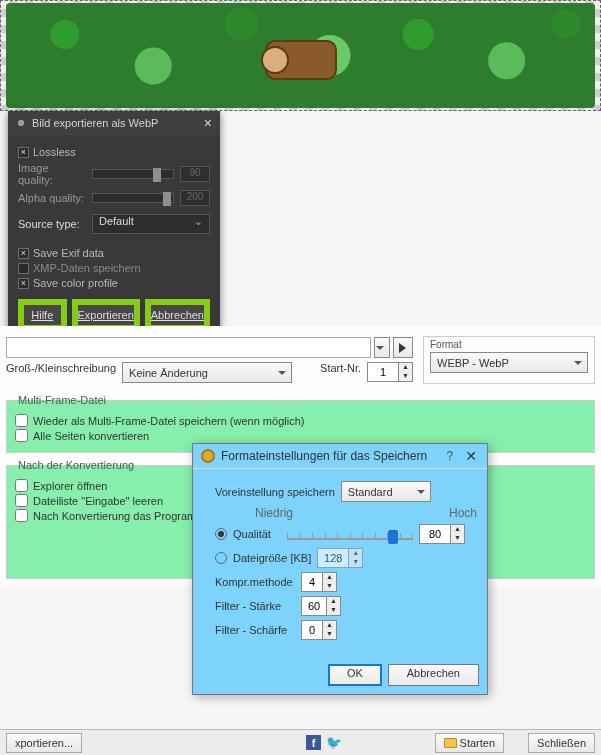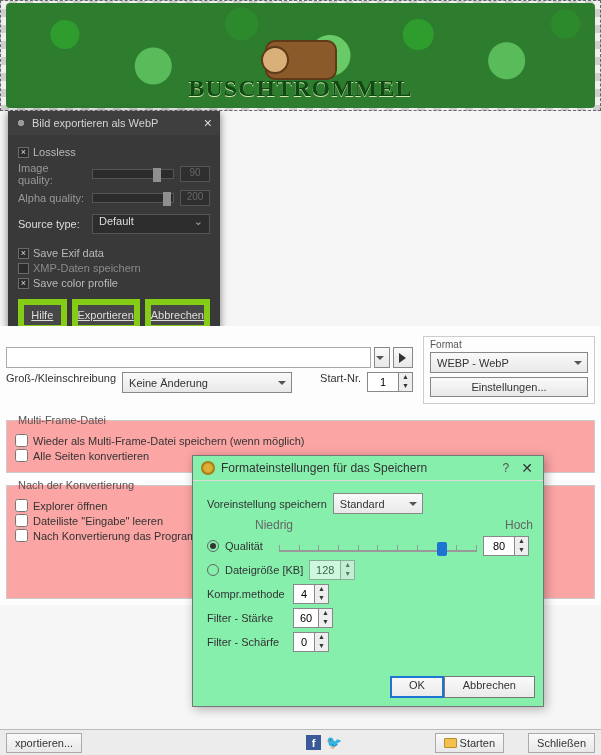--- a/index.html
+++ b/index.html
@@ -40,65 +40,64 @@
   .host { position:absolute; top:326px; left:0; right:0; background:#fdfdfd; }
   .row { display:flex; align-items:center; gap:4px; padding:4px 6px;}
   .text-input { border:1px solid #aaa; height:21px; background:#fff; padding:0 4px;}
   .dropdown { border:1px solid #888; height:21px; background:linear-gradient(#fafafa,#e8e8e8); padding:0 18px 0 6px; position:relative; display:inline-flex; align-items:center;}
   .dropdown::after{content:"";position:absolute;right:5px;top:8px;border:4px solid transparent;border-top-color:#555;}
   .btn { border:1px solid #888; background:linear-gradient(#fafafa,#e8e8e8); padding:2px 12px; cursor:pointer; height:20px; display:inline-flex; align-items:center; justify-content:center;}
   .spin { display:inline-flex; border:1px solid #888;height:20px;}
   .spin input{border:0;width:30px;text-align:center;font-size:11px;}
   .spin .arrows{width:14px;display:flex;flex-direction:column;border-left:1px solid #888;}
   .spin .arrows span{flex:1;font-size:7px;text-align:center;line-height:8px;background:#eee;cursor:pointer;}
-  fieldset.group { border:1px solid #ccc; margin:6px; padding:6px 8px 8px 8px; font-size:11px; background:#fca5a5;}
+  fieldset.group { border:1px solid #ccc; margin:6px; padding:6px 8px 8px 8px; font-size:11px; background:#86efac;}
   fieldset.group legend { padding:0 3px; color:#555;}
   .chk { display:flex; align-items:center; gap:5px; margin:2px 0;}
   .chk input{width:13px;height:13px;}
   .play{width:20px;height:21px;border:1px solid #888;background:linear-gradient(#fafafa,#e8e8e8);display:flex;align-items:center;justify-content:center;}
   .play::before{content:"";border:5px solid transparent;border-left:7px solid #333;margin-left:3px;}
   .format-wrap{border:1px solid #ccc;padding:2px 6px 6px 6px;margin-left:6px;width:172px;}
   .format-wrap .lbl{font-size:10px;color:#555;}
   
   
-  .modal { position:absolute; top:455px; left:192px; width:352px; background:#86efac; border:1px solid #777; box-shadow:2px 2px 10px rgba(0,0,0,.3); }
+  .modal { position:absolute; top:443px; left:192px; width:296px; background:#7dd3fc; border:1px solid #777; box-shadow:2px 2px 10px rgba(0,0,0,.3); }
   .modal-title { display:flex; align-items:center; padding:4px 8px; border-bottom:1px solid #ddd; font-size:12px;}
   .modal-title .micon{width:14px;height:14px;border-radius:50%;background:radial-gradient(circle,#dcae33 40%,#a67812 60%);margin-right:6px;}
   .modal-title .help{margin-left:auto;margin-right:10px;font-size:12px;color:#555;cursor:pointer;}
   .modal-title .mclose{font-size:14px;color:#333;cursor:pointer;padding:0 2px;}
   .modal-body { padding:8px 10px 12px 10px;}
-  .mrow{display:flex;align-items:center;gap:6px;margin:4px 4px;}
+  .mrow{display:flex;align-items:center;gap:6px;margin:4px 12px;}
   .radio{width:12px;height:12px;border-radius:50%;border:1px solid #666;position:relative;flex-shrink:0;}
   .radio.checked::after{content:"";position:absolute;inset:2px;border-radius:50%;background:#333;}
   .slider-track{flex:1;height:20px;position:relative;}
   .slider-track .line{position:absolute;left:0;right:0;top:14px;height:2px;background:#999;}
   .slider-track .ticks{position:absolute;left:0;right:0;top:9px;height:6px;display:flex;justify-content:space-between;}
   .slider-track .ticks span{width:1px;background:#999;}
   .slider-track .thumb{position:absolute;top:6px;width:10px;height:14px;background:#1e74d2;border-radius:2px;}
   .slider-track .thumb::after{content:"";position:absolute;bottom:-5px;left:0;border:5px solid transparent;border-top:5px solid #1e74d2;}
   .axis{display:flex;justify-content:space-between;font-size:12px;color:#666;margin:0 0 2px 52px;}
-  .modal-footer{display:flex;justify-content:flex-end;padding:8px;}
+  .modal-footer{display:flex;justify-content:flex-end;gap:6px;padding:8px;}
   .winbtn{border:1px solid #777;background:linear-gradient(#fafafa,#eaeaea);padding:2px 18px;cursor:pointer;font-size:11px;height:22px;}
   .winbtn.primary{border:1px solid #1e74d2;box-shadow:0 0 0 1px #1e74d2 inset;}
   
   .footer { position:absolute; bottom:0; left:0; right:0; height:26px; background:#ececec; border-top:1px solid #bbb; display:flex; align-items:center; padding:0 6px; gap:24px;}
   .footer .btn-sm{border:1px solid #aaa;background:linear-gradient(#fafafa,#e8e8e8);padding:2px 8px;height:20px;font-size:11px;display:inline-flex;align-items:center;gap:3px;cursor:pointer;}
   .footer .social{margin-left:200px;display:flex;gap:6px;}
   .footer .fb{width:15px;height:15px;background:#3b5998;color:#fff;font-weight:bold;font-size:11px;display:flex;align-items:center;justify-content:center;}
   .footer .tw{width:15px;height:15px;color:#1da1f2;font-size:13px;display:flex;align-items:center;justify-content:center;}
   .footer .spacer{flex:1;}
   .folder-ico{width:13px;height:10px;background:#f5c04e;border:.5px solid #b8902a;border-radius:1px;display:inline-block;}
 </style>
 </head>
 <body>
 
 <div class="checker">
   <div class="banner">
     <div class="log"></div>
-    <div class="banner-text">BUSCHTROMMEL</div>
   </div>
 </div>
 
 <div class="gimp-panel">
   <div class="gimp-title">
     <span class="gicon"></span>
     <span>Bild exportieren als WebP</span>
     <span class="close">×</span>
   </div>
   <div class="gimp-body">
@@ -168,21 +167,20 @@
               <span>▼</span>
             </div>
           </div>
       </div>
     </div>
     <div class="format-wrap">
       <div class="lbl">Format</div>
       <div class="dropdown" style="width:100%;margin:2px 0 4px 0">
           <span>WEBP - WebP</span>
         </div>
-      <div class="btn" style="width:100%;justify-content:center">Einstellungen...</div>
     </div>
   </div>
 
   <fieldset class="group">
     <legend>Multi-Frame-Datei</legend>
     <label class="chk">
         <input type="checkbox" style="">
         <span>Wieder als Multi-Frame-Datei speichern (wenn möglich)</span>
       </label>
     <label class="chk">

